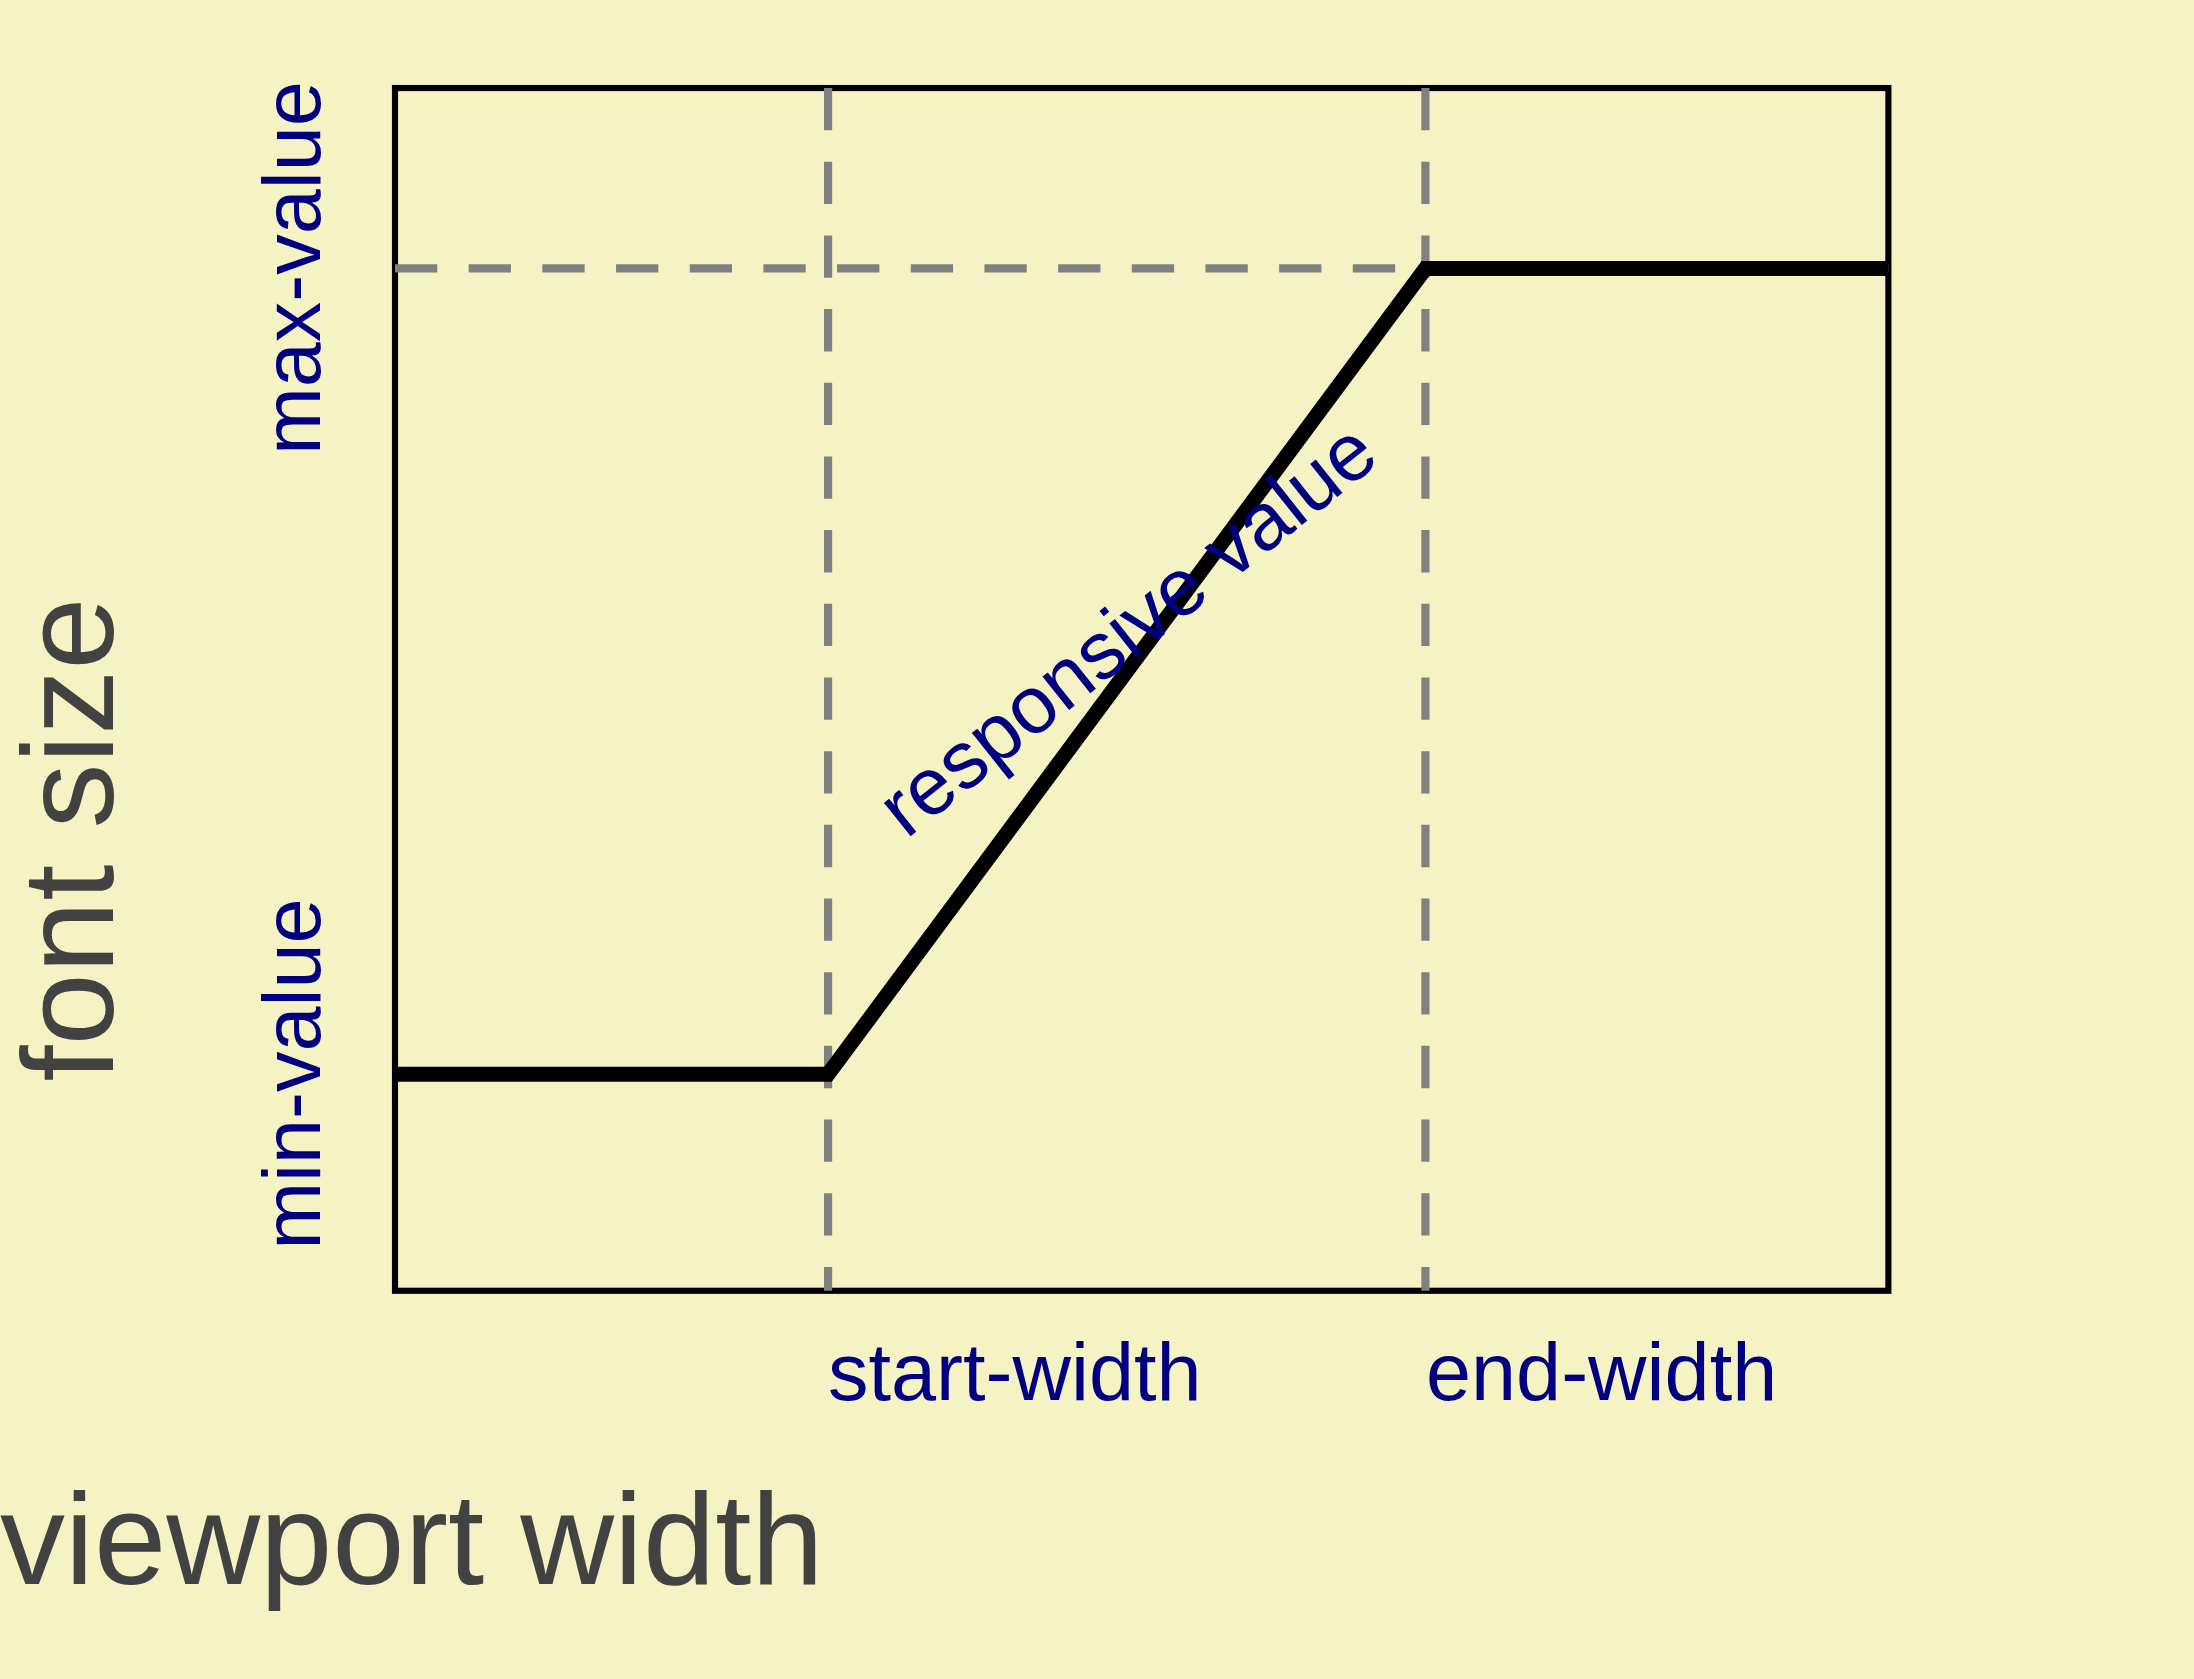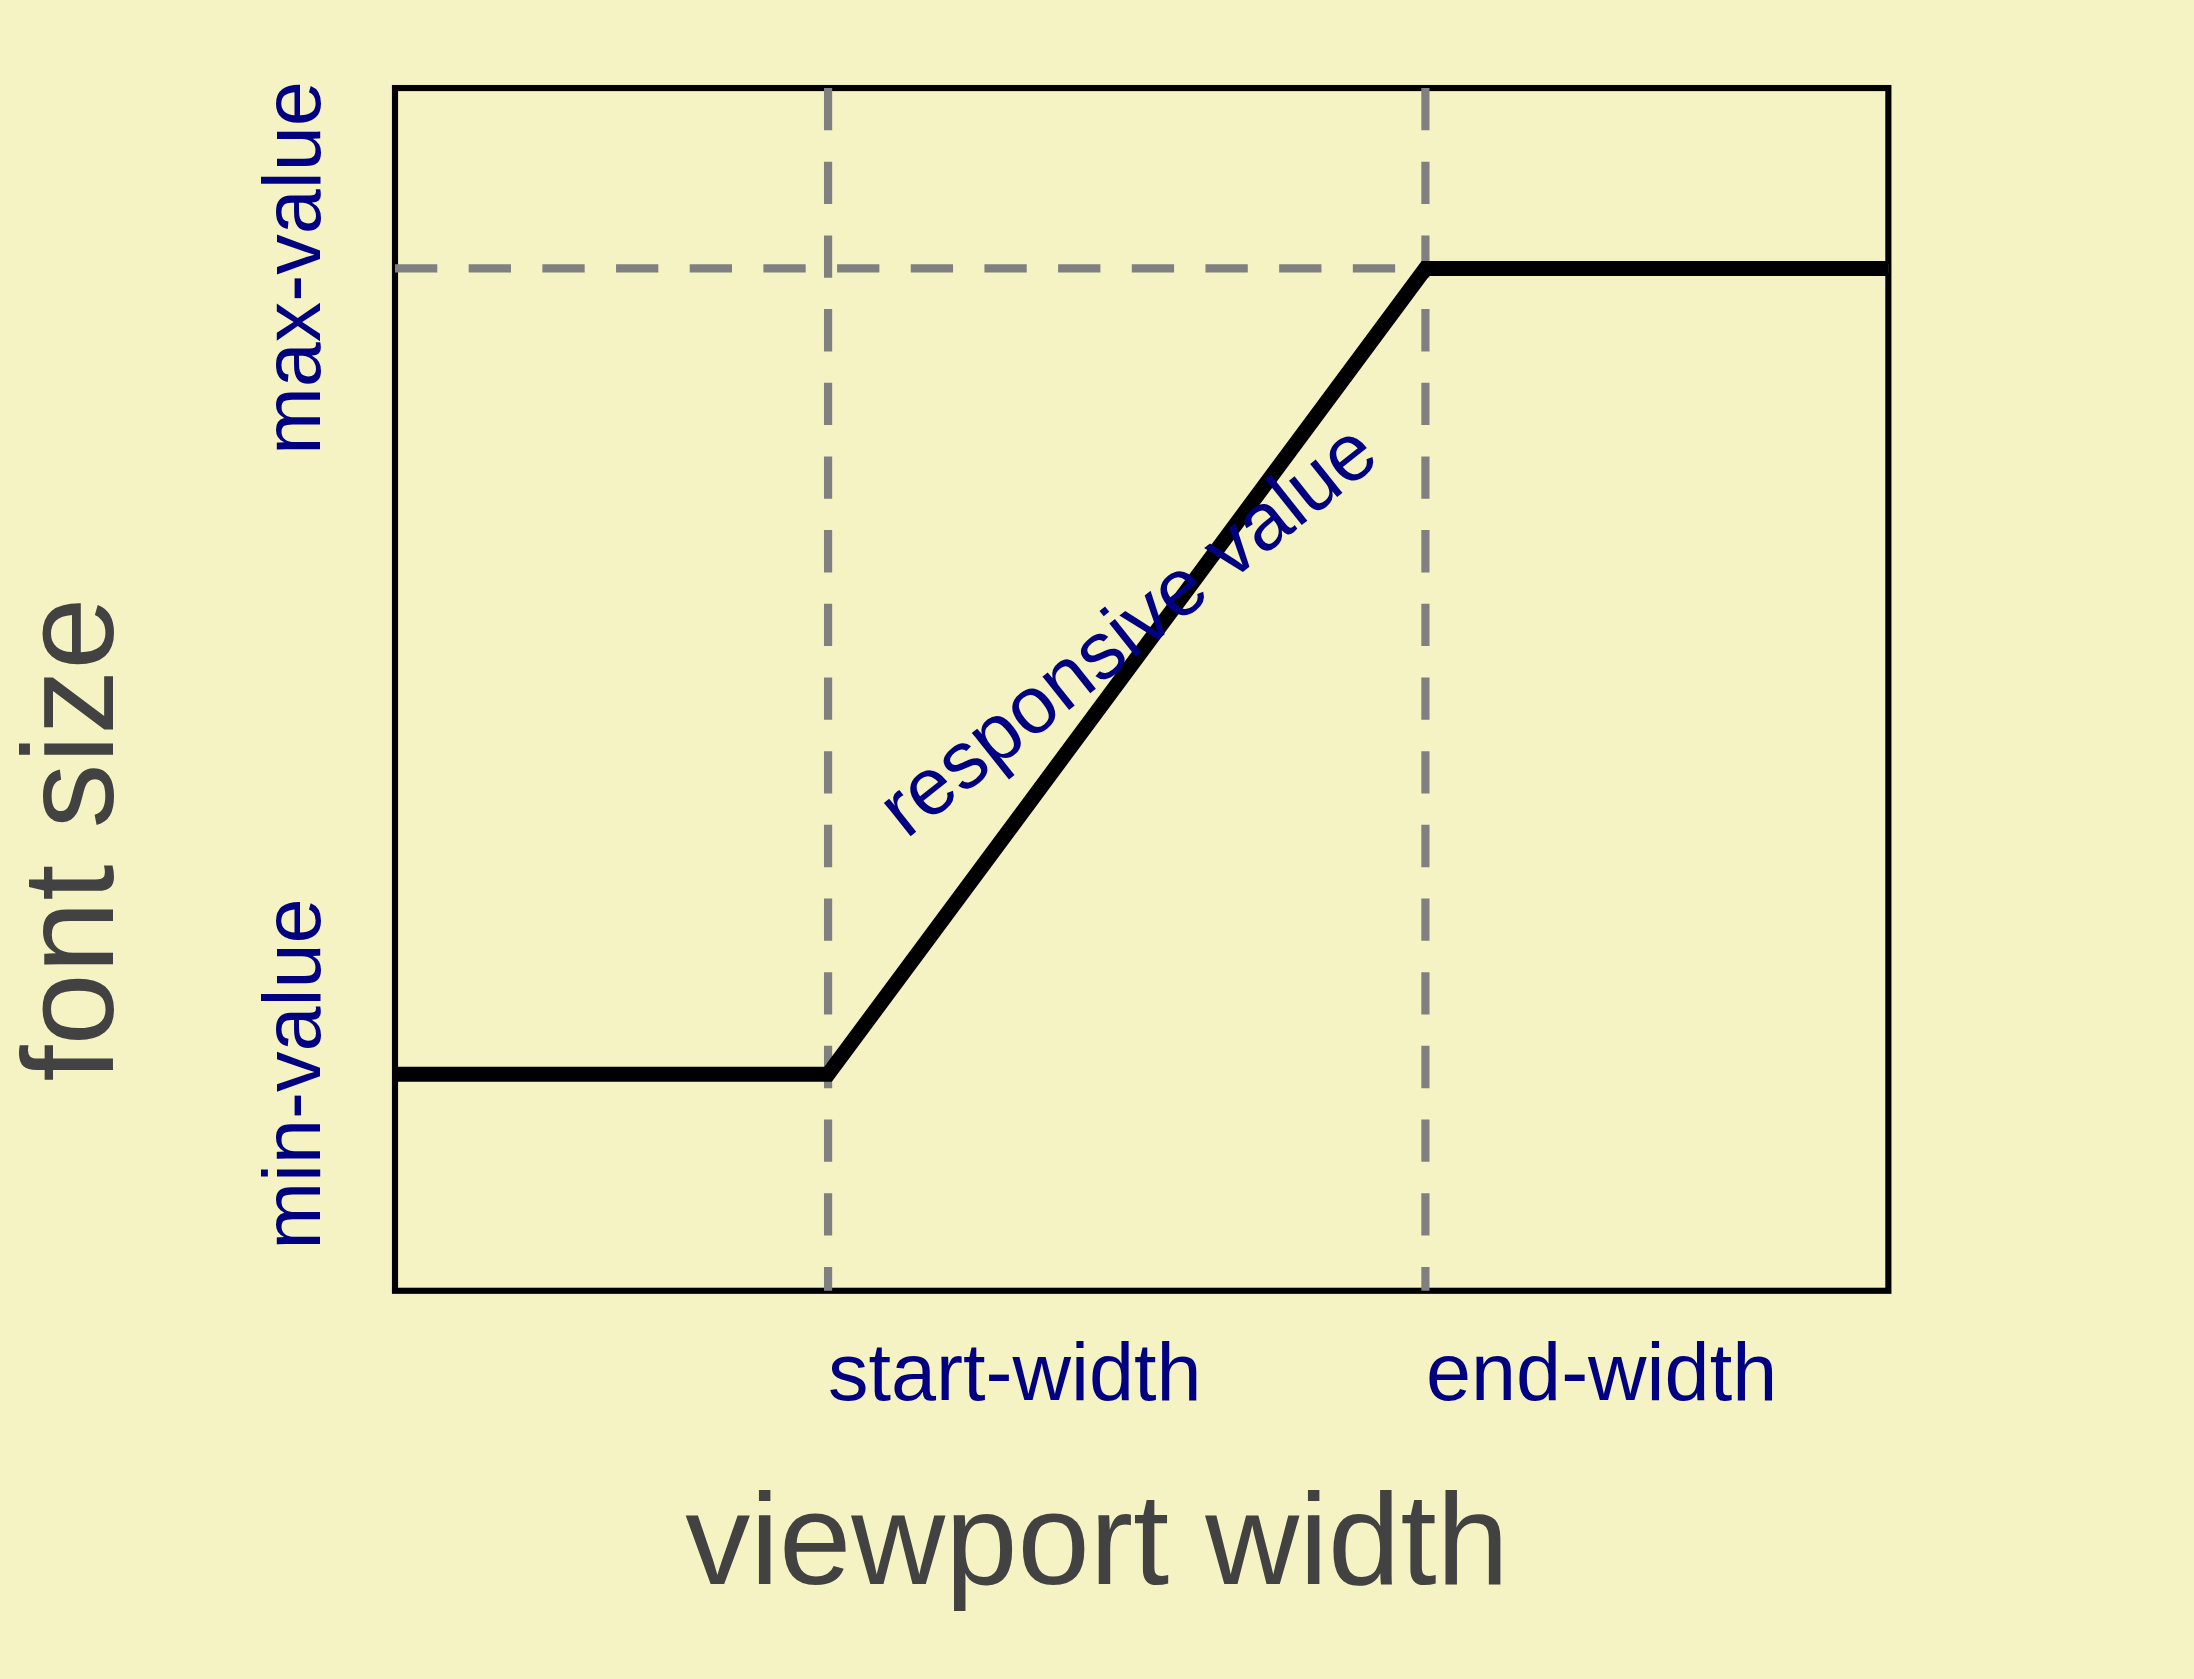--- a/index.html
+++ b/index.html
@@ -43,21 +43,21 @@
     display: flex;
     align-items: center;
     justify-content: center;
   }
 
   #xlabel-viewport-width {
     font-size: 130px;
     left: 0;
     top: 1474px;
     width: 2194px;
-    text-align: center;
+    text-align: left;
   }
 
   
   .tick-label {
     position: absolute;
     color: #000080;
     font-family: "Liberation Sans", sans-serif;
     font-weight: 400;
     white-space: nowrap;
     line-height: 1;

